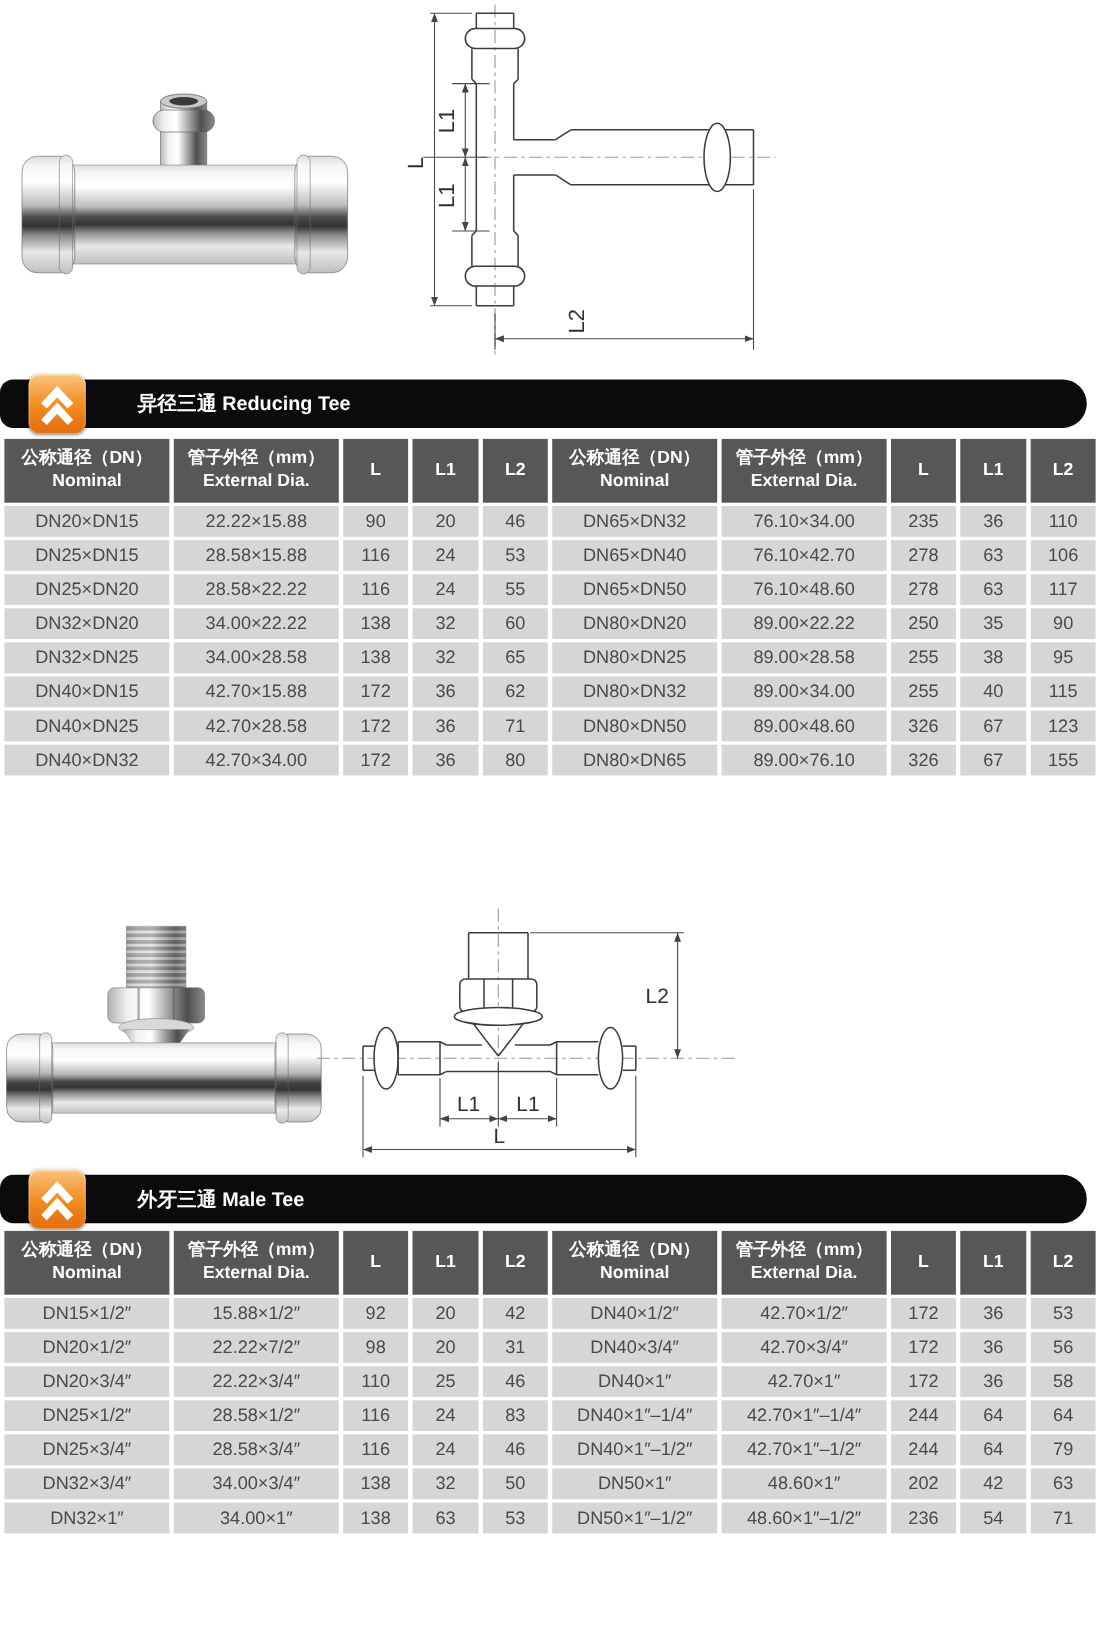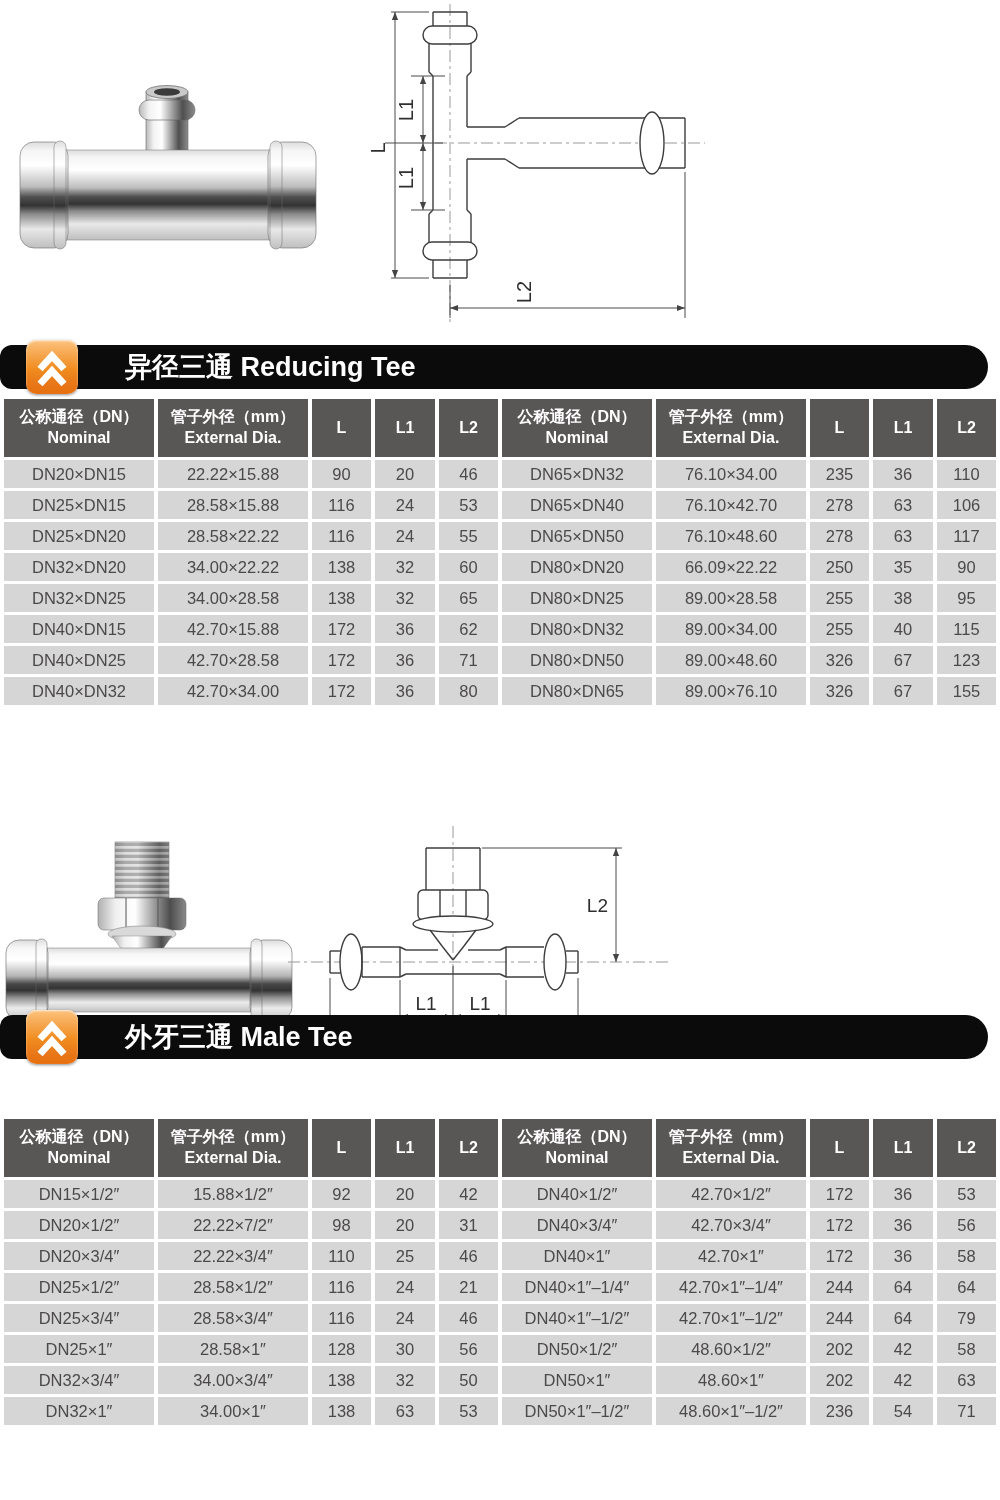--- a/index.html
+++ b/index.html
@@ -7,21 +7,21 @@
         font-family:"Liberation Sans",sans-serif;}
 
   
   .photo,.drawing{position:absolute;}
   .drawing svg text{font-family:"Liberation Sans",sans-serif;fill:#2f2f2f;}
 
   
   .section-bar{position:absolute;left:0;width:988px;height:44px;background:#0B0B0B;
                border-radius:12px 22px 22px 12px;}
   .bar-title{position:absolute;left:125px;top:50%;transform:translateY(-50%);
-             color:#fff;font-size:27px;font-weight:bold;white-space:nowrap;}
+             color:#fff;font-size:18px;font-weight:bold;white-space:nowrap;}
   .bar-icon{position:absolute;left:26px;top:-5px;width:52px;height:54px;border-radius:10px;
             background:linear-gradient(180deg,#fcc37e 0%,#f5a34a 30%,#f08c1e 55%,#e9791a 78%,#e66f0e 100%);
             box-shadow:inset 0 1px 2px rgba(255,255,255,.75), 0 1px 3px rgba(0,0,0,.45);}
   .bar-icon svg{position:absolute;left:0;top:0;}
 
   
   table.spec{position:absolute;left:0;width:1000px;border-collapse:separate;border-spacing:4px 3px;
              table-layout:fixed;}
   table.spec th{background:#595656;color:#fff;font-weight:bold;font-size:16px;line-height:1.3;
                 height:58px;text-align:center;padding:0;vertical-align:middle;}
@@ -227,21 +227,21 @@
           <td>63</td>
           <td>117</td>
         </tr>
         <tr>
           <td>DN32×DN20</td>
           <td>34.00×22.22</td>
           <td>138</td>
           <td>32</td>
           <td>60</td>
           <td>DN80×DN20</td>
-          <td>66.09×22.22</td>
+          <td>89.00×22.22</td>
           <td>250</td>
           <td>35</td>
           <td>90</td>
         </tr>
         <tr>
           <td>DN32×DN25</td>
           <td>34.00×28.58</td>
           <td>138</td>
           <td>32</td>
           <td>65</td>
@@ -390,21 +390,21 @@
           <line x1="298" y1="158" x2="298" y2="232"></line>
         <line x1="50" y1="225" x2="298" y2="225" marker-start="url(#ar2)" marker-end="url(#ar2)"></line>
       </g>
       <text x="328" y="92" font-size="19" text-anchor="end">L2</text>
       <text x="146" y="190" font-size="19" text-anchor="middle">L1</text>
       <text x="200" y="190" font-size="19" text-anchor="middle">L1</text>
       <text x="174" y="219" font-size="19" text-anchor="middle">L</text>
     </svg>
   </div>
 
-  <div class="section-bar" style="top:1015px;">
+  <div class="section-bar" style="top:1068px;">
     <div class="bar-icon">
       <svg width="52" height="54" viewBox="0 0 52 54">
         <path d="M14 29 L26 16 L38 29" fill="none" stroke="#fff" stroke-width="7"></path>
         <path d="M14 44 L26 31 L38 44" fill="none" stroke="#fff" stroke-width="7"></path>
       </svg>
     </div>
     <div class="bar-title">外牙三通 Male Tee</div>
   </div>
 
   <table class="spec" style="top:1116px;">
@@ -493,52 +493,40 @@
           <td>42.70×1″</td>
           <td>172</td>
           <td>36</td>
           <td>58</td>
         </tr>
         <tr>
           <td>DN25×1/2″</td>
           <td>28.58×1/2″</td>
           <td>116</td>
           <td>24</td>
-          <td>21</td>
+          <td>83</td>
           <td>DN40×1″–1/4″</td>
           <td>42.70×1″–1/4″</td>
           <td>244</td>
           <td>64</td>
           <td>64</td>
         </tr>
         <tr>
           <td>DN25×3/4″</td>
           <td>28.58×3/4″</td>
           <td>116</td>
           <td>24</td>
           <td>46</td>
           <td>DN40×1″–1/2″</td>
           <td>42.70×1″–1/2″</td>
           <td>244</td>
           <td>64</td>
           <td>79</td>
         </tr>
         <tr>
-          <td>DN25×1″</td>
-          <td>28.58×1″</td>
-          <td>128</td>
-          <td>30</td>
-          <td>56</td>
-          <td>DN50×1/2″</td>
-          <td>48.60×1/2″</td>
-          <td>202</td>
-          <td>42</td>
-          <td>58</td>
-        </tr>
-        <tr>
           <td>DN32×3/4″</td>
           <td>34.00×3/4″</td>
           <td>138</td>
           <td>32</td>
           <td>50</td>
           <td>DN50×1″</td>
           <td>48.60×1″</td>
           <td>202</td>
           <td>42</td>
           <td>63</td>

